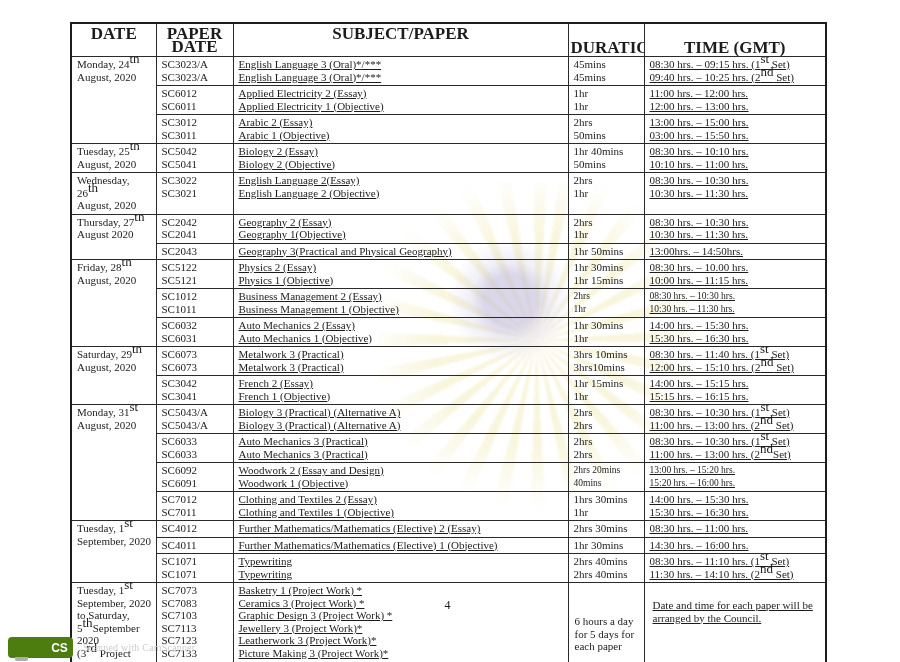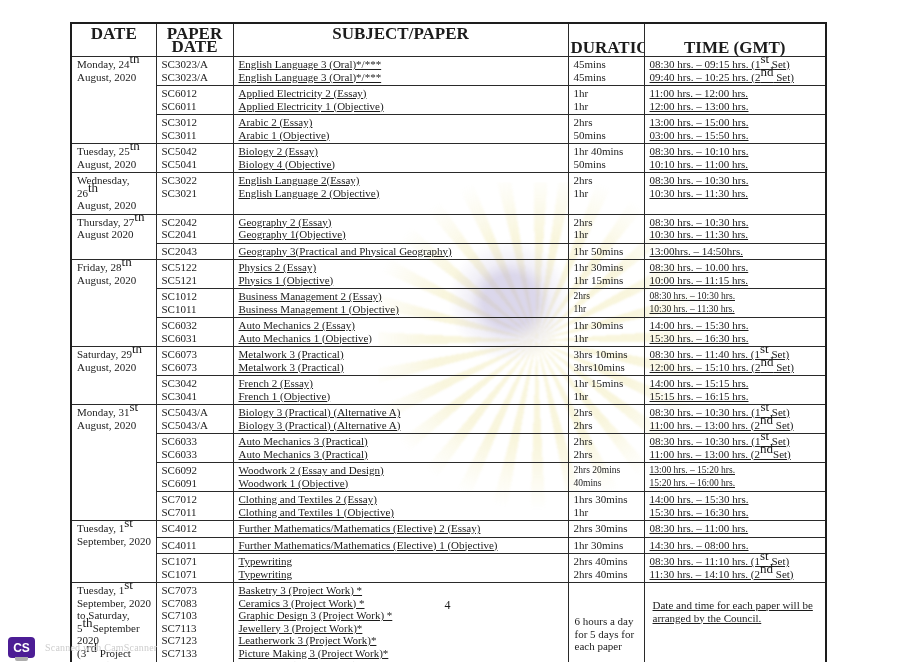--- a/index.html
+++ b/index.html
@@ -40,23 +40,23 @@
   .timetable tbody tr.last-group td{padding-bottom:12px;}
   sup{font-size:13px;line-height:0;}
   .page-number{
     position:absolute;left:70px;top:598px;width:755px;text-align:center;
     font-size:12px;
   }
   .footer{
     position:absolute;left:8px;top:637px;display:flex;align-items:center;gap:10px;
   }
   .cs-badge{
-    width:27px;height:21px;background:#4c1d95;border-radius:4px;
+    width:27px;height:21px;background:#4d7c0f;border-radius:4px;
     display:flex;align-items:center;justify-content:center;position:relative;
-    color:#ffffff;font-family:"Liberation Sans",sans-serif;font-weight:bold;font-size:12px;
+    color:#ffffff;font-family:"Liberation Sans",sans-serif;font-weight:bold;font-size:12px;padding-left:38px;
   }
   .cs-badge::after{
     content:"";position:absolute;left:7px;bottom:-3px;width:13px;height:4px;
     background:#adadad;border-radius:0 0 2px 2px;
   }
   .cs-text{
     color:#cdcdcd;font-family:Liberation Serif, serif;font-size:10px;letter-spacing:.2px;
   }
 </style>
 </head>
@@ -144,21 +144,21 @@
         <td class="date-cell" rowspan="1">
           <div>Tuesday, 25<sup>th</sup></div>
           <div>August, 2020</div>
         </td>
         <td class="code-cell">
           <div>SC5042</div>
           <div>SC5041</div>
         </td>
         <td class="subject-cell">
           <div>Biology 2 (Essay)</div>
-          <div>Biology 4 (Objective)</div>
+          <div>Biology 2 (Objective)</div>
         </td>
         <td class="duration-cell">
           <div>1hr 40mins</div>
           <div>50mins</div>
         </td>
         <td class="time-cell">
           <div>08:30 hrs. – 10:10 hrs.</div>
           <div>10:10 hrs. – 11:00 hrs.</div>
         </td>
       </tr>
@@ -416,21 +416,21 @@
         <td class="code-cell">
           <div>SC4011</div>
         </td>
         <td class="subject-cell">
           <div>Further Mathematics/Mathematics (Elective) 1 (Objective)</div>
         </td>
         <td class="duration-cell">
           <div>1hr 30mins</div>
         </td>
         <td class="time-cell">
-          <div>14:30 hrs. – 08:00 hrs.</div>
+          <div>14:30 hrs. – 16:00 hrs.</div>
         </td>
       </tr>
       <tr>
         <td class="code-cell">
           <div>SC1071</div>
           <div>SC1071</div>
         </td>
         <td class="subject-cell">
           <div>Typewriting</div>
           <div>Typewriting</div>
@@ -458,21 +458,21 @@
           <div>SC7073</div>
           <div>SC7083</div>
           <div>SC7103</div>
           <div>SC7113</div>
           <div>SC7123</div>
           <div>SC7133</div>
           <div>SC7143</div>
           <div>SC7153</div>
         </td>
         <td class="subject-cell">
-          <div>Basketry 3 (Project Work) *</div>
+          <div>Basketry 1 (Project Work) *</div>
           <div>Ceramics 3 (Project Work) *</div>
           <div>Graphic Design 3 (Project Work) *</div>
           <div>Jewellery 3 (Project Work)*</div>
           <div>Leatherwork 3 (Project Work)*</div>
           <div>Picture Making 3 (Project Work)*</div>
           <div>Sculpture 3 (Project Work)*</div>
           <div>Textiles 3 (Project Work)*</div>
         </td>
         <td class="duration-cell block-middle">6 hours a day for 5 days for each paper</td>
         <td class="time-cell block-top">Date and time for each paper will be arranged by the Council.</td>

